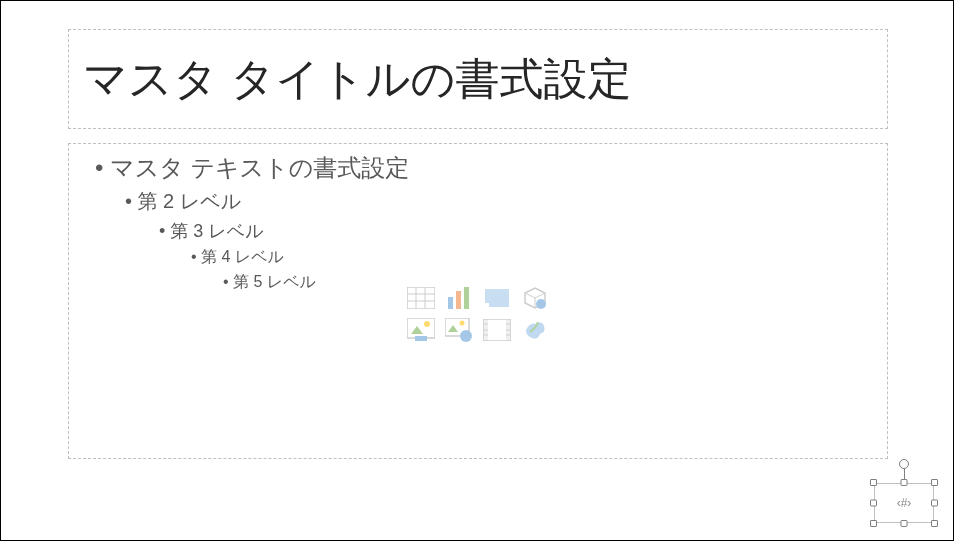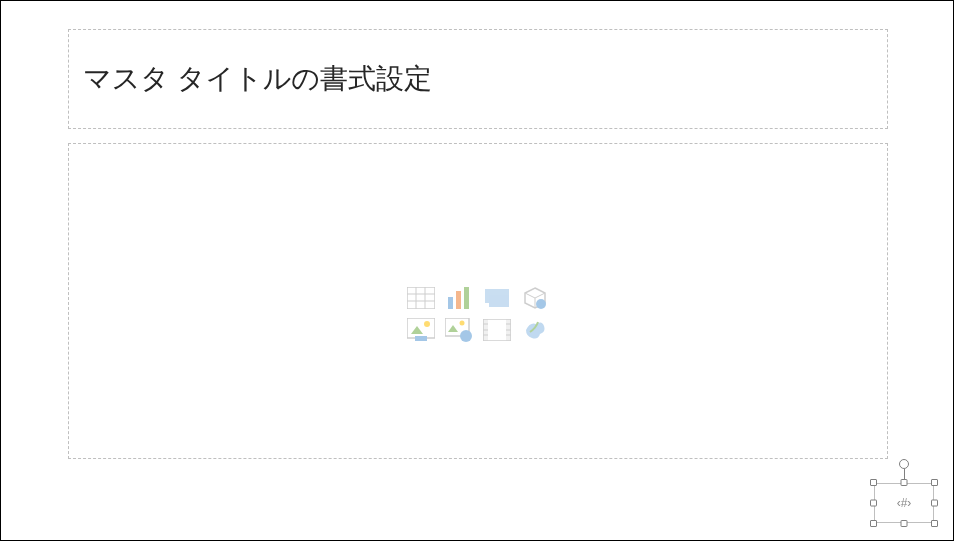--- a/index.html
+++ b/index.html
@@ -24,21 +24,21 @@
   .title-ph {
     left: 68px;
     top: 29px;
     width: 820px;
     height: 100px;
     padding: 10px 14px;
     display: flex;
     align-items: center;
   }
   .title-text {
-    font-size: 28px;
+    font-size: 44px;
     font-weight: 400;
     color: #262626;
     letter-spacing: 0px;
     text-align: right;
   }
   .content-ph {
     left: 68px;
     top: 143px;
     width: 820px;
     height: 316px;
@@ -115,20 +115,27 @@
 </head>
 <body>
 
 <div class="slide-border"></div>
 
 <div class="placeholder title-ph">
   <div class="title-text">マスタ タイトルの書式設定</div>
 </div>
 
 <div class="placeholder content-ph">
+  <ul>
+    <li class="lvl1 bullet"><span>マスタ テキストの書式設定</span></li>
+    <li class="lvl2 bullet"><span>第 2 レベル</span></li>
+    <li class="lvl3 bullet"><span>第 3 レベル</span></li>
+    <li class="lvl4 bullet"><span>第 4 レベル</span></li>
+    <li class="lvl5 bullet"><span>第 5 レベル</span></li>
+  </ul>
 
   <div class="content-icons">
 
     <div class="ci">
       <svg width="28" height="22" viewBox="0 0 28 22">
           <rect x="0" y="0" width="28" height="22" fill="none" stroke="#a6a6a6" stroke-width="1.5"></rect>
           <line x1="0" y1="7" x2="28" y2="7" stroke="#a6a6a6"></line>
           <line x1="0" y1="14" x2="28" y2="14" stroke="#a6a6a6"></line>
           <line x1="9" y1="0" x2="9" y2="22" stroke="#a6a6a6"></line>
           <line x1="18" y1="0" x2="18" y2="22" stroke="#a6a6a6"></line>

